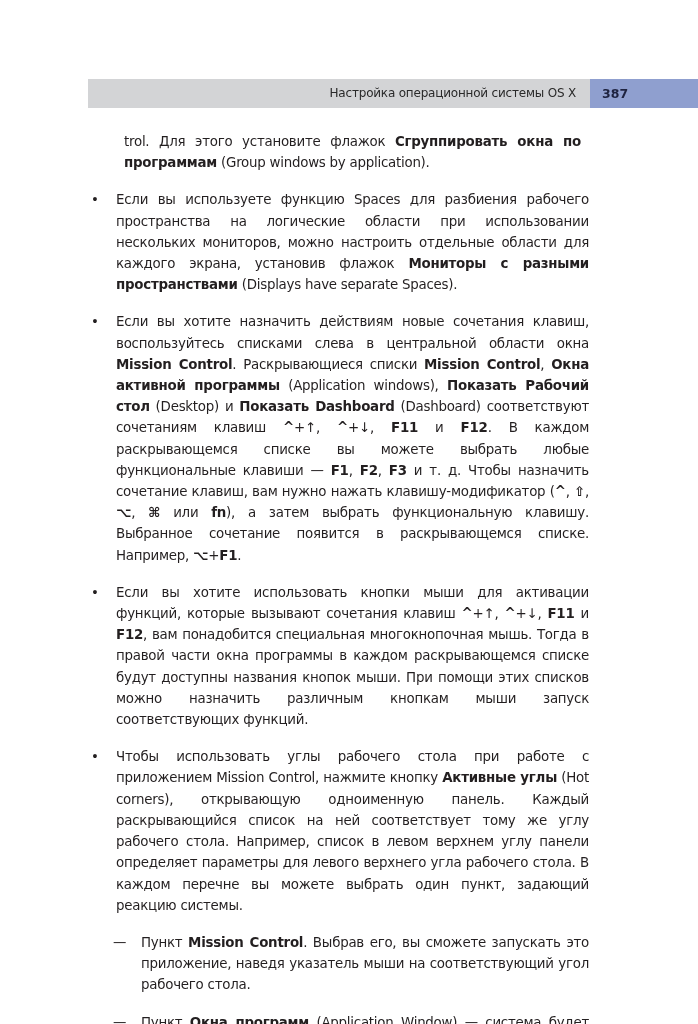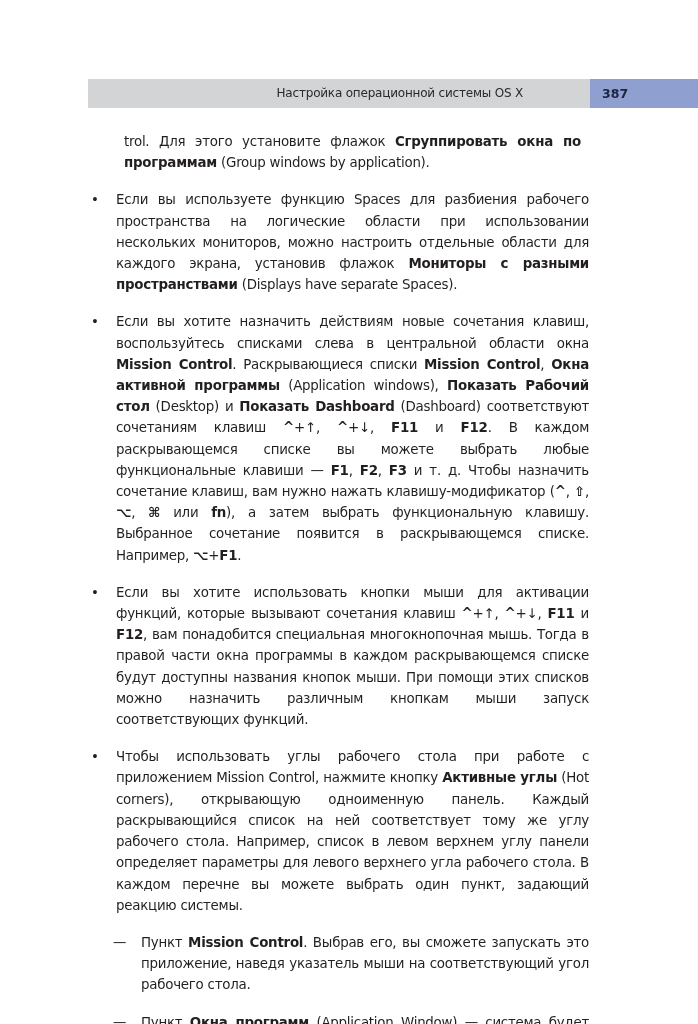--- a/index.html
+++ b/index.html
@@ -1,23 +1,23 @@
 <!DOCTYPE html>
 <html><head>
   <meta charset="utf-8">
   <style>
     html, body { margin: 0; padding: 0; background: #ffffff; }
     body { width: 698px; height: 1024px; position: relative; overflow: hidden;
            font-family: "DejaVu Sans", sans-serif; color: #231f20; }
     .header { position: absolute; left: 88px; top: 79px; width: 610px; height: 29px;
-              background: #d3d4d6; display: flex; gap: 8px; }
+              background: #d3d4d6; display: flex; }
     .header-title { flex: 1; text-align: right; padding-right: 14px; font-size: 12px;
                     line-height: 29px; color: #2a2a2a; letter-spacing: -0.2px; }
     .header-page { width: 108px; background: #8f9fcf; font-size: 12.5px; font-weight: bold;
-                   line-height: 29px; padding-left: 12px; box-sizing: border-box; color: #1e2340; margin-left: 45px; }
+                   line-height: 29px; padding-left: 12px; box-sizing: border-box; color: #1e2340; }
     .content { position: absolute; left: 116px; top: 123px; width: 473px;
                font-size: 13.4px; line-height: 21.2px; letter-spacing: -0.25px; }
     .para { margin: 8px; text-align: justify; }
     .bullet { position: relative; margin-top: 16px; text-align: justify; }
     .bullet .mark { position: absolute; left: -25px; top: 0; }
     .dash { position: relative; margin-left: 25px; margin-top: 16px; text-align: justify; }
     .dash .mark { position: absolute; left: -28px; top: 0; }
     b { font-weight: bold; }
   </style>
 </head>

